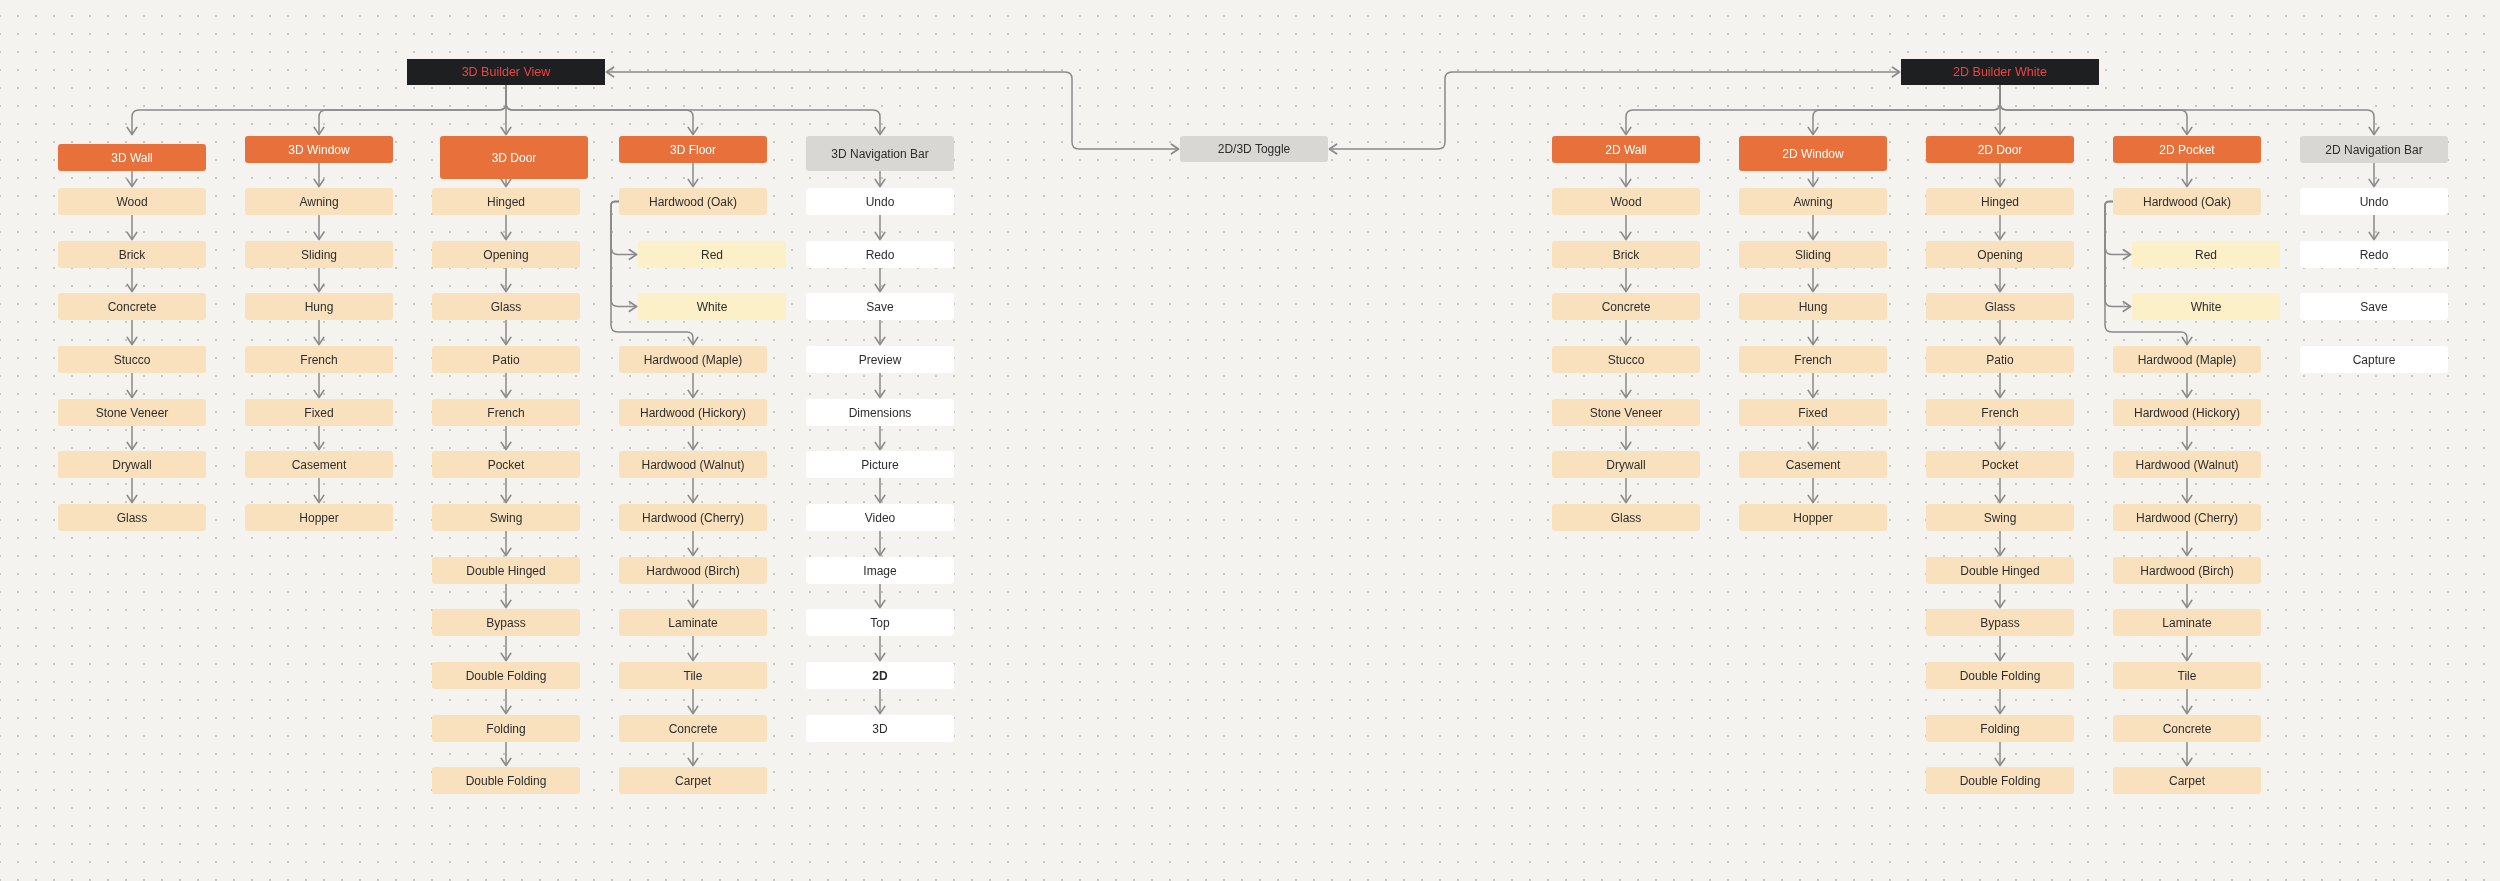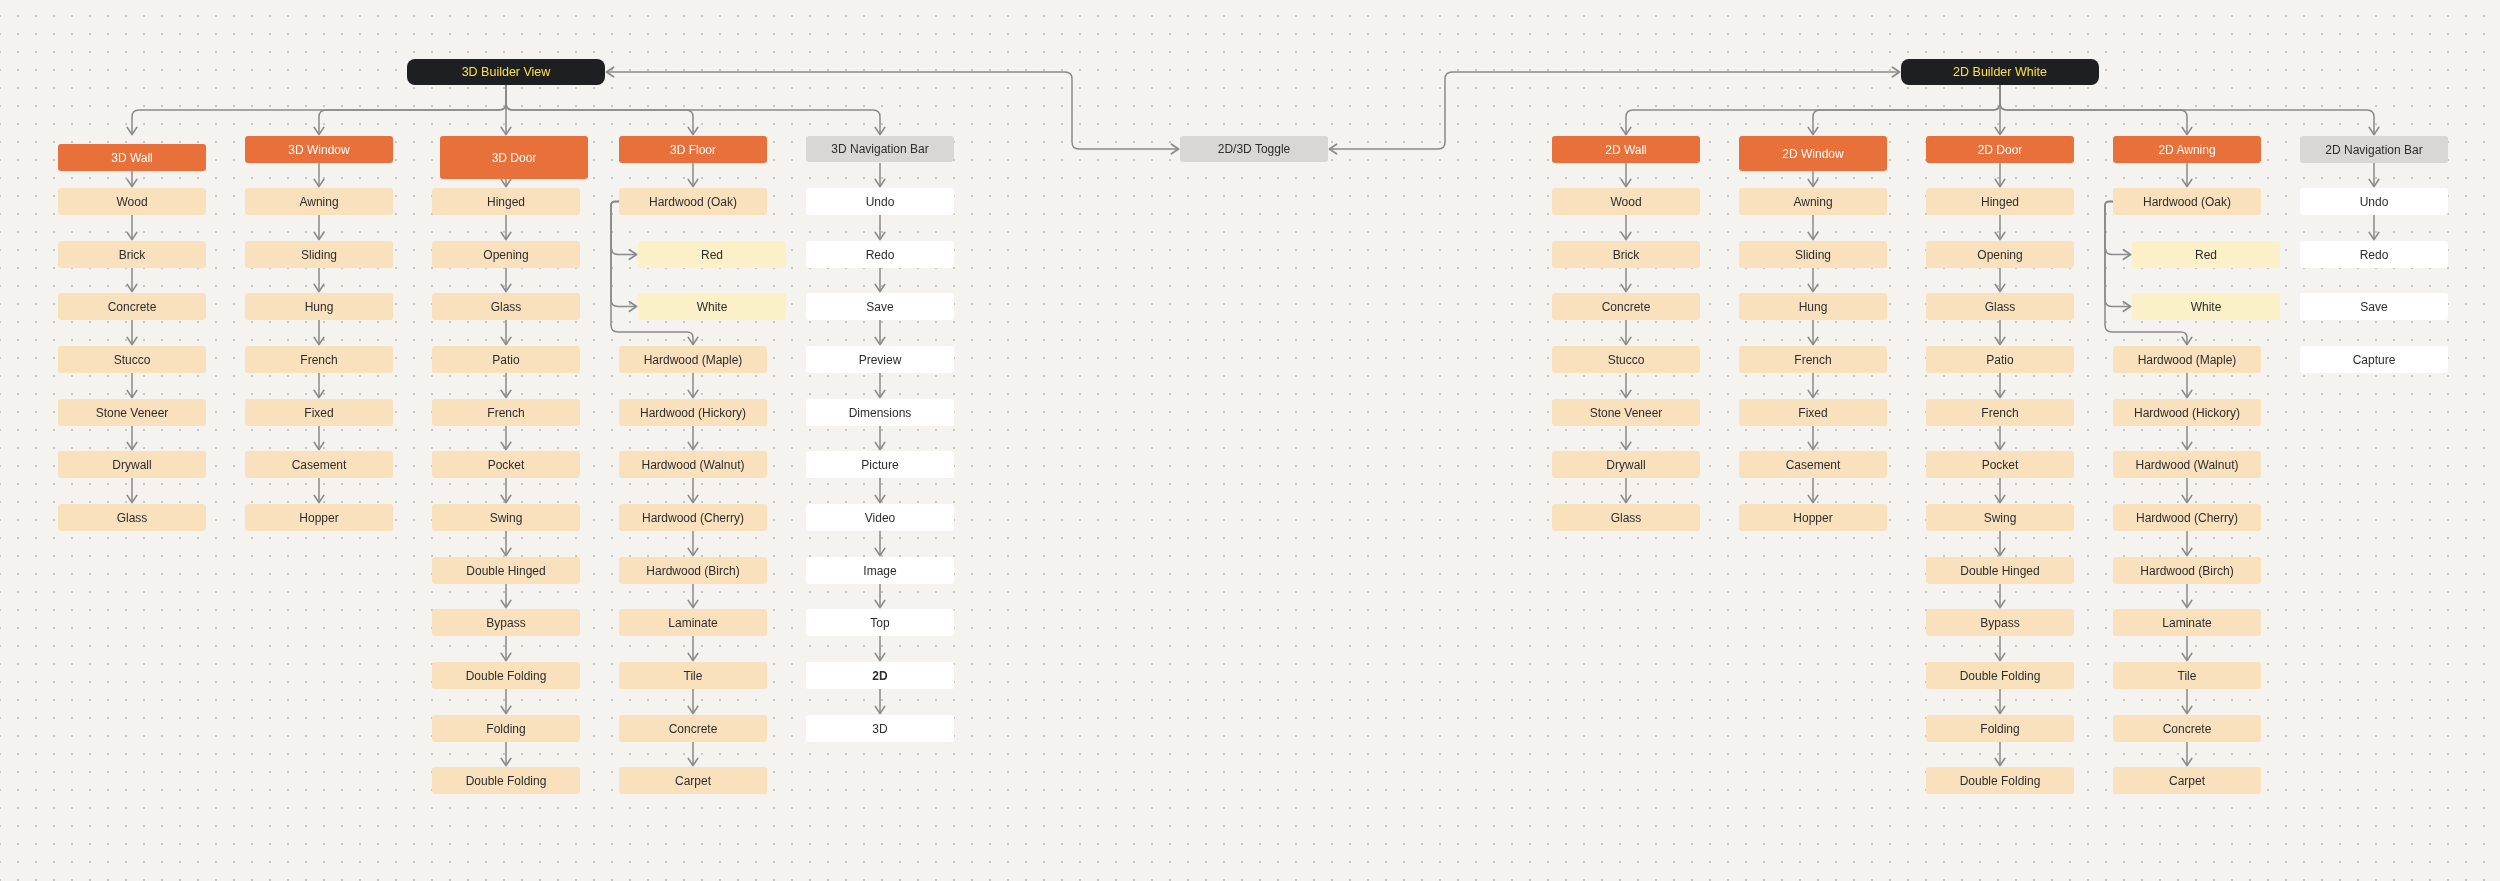--- a/index.html
+++ b/index.html
@@ -17,21 +17,21 @@
   .node{
     position:absolute;
     display:flex;align-items:center;justify-content:center;
     box-sizing:border-box;
     font-size:12px;
     color:#2D2D2D;
     border-radius:3px;
     white-space:nowrap;
     cursor:default;
   }
-  .node.view{background:#1E1F21;color:#fde047;border-radius:8px;font-weight:500;font-size:12.5px;}
+  .node.view{background:#1E1F21;color:#ef4444;border-radius:0;font-weight:500;font-size:12.5px;}
   .node.category{background:#E8713B;color:#FFFFFF;font-weight:500;}
   .node.toolbar{background:#D9D7D4;color:#2D2D2D;font-weight:500;}
   .node.leaf{background:#FAE1BE;}
   .node.variant{background:#FBF0C7;}
   .node.action{background:#FFFFFF;}
 </style>
 </head>
 <body>
 
 <div class="canvas">
@@ -184,21 +184,21 @@
       <div class="node variant" style="left: 638px; top: 293px; width: 148px; height: 27px;">White</div>
       <div class="node leaf" style="left: 619px; top: 346px; width: 148px; height: 27px;">Hardwood (Maple)</div>
       <div class="node leaf" style="left: 619px; top: 399px; width: 148px; height: 27px;">Hardwood (Hickory)</div>
       <div class="node leaf" style="left: 619px; top: 451px; width: 148px; height: 27px;">Hardwood (Walnut)</div>
       <div class="node leaf" style="left: 619px; top: 504px; width: 148px; height: 27px;">Hardwood (Cherry)</div>
       <div class="node leaf" style="left: 619px; top: 557px; width: 148px; height: 27px;">Hardwood (Birch)</div>
       <div class="node leaf" style="left: 619px; top: 609px; width: 148px; height: 27px;">Laminate</div>
       <div class="node leaf" style="left: 619px; top: 662px; width: 148px; height: 27px;">Tile</div>
       <div class="node leaf" style="left: 619px; top: 715px; width: 148px; height: 27px;">Concrete</div>
       <div class="node leaf" style="left: 619px; top: 767px; width: 148px; height: 27px;">Carpet</div>
-      <div class="node toolbar" style="left: 806px; top: 136px; width: 148px; height: 26px;">3D Navigation Bar</div>
+      <div class="node toolbar" style="left: 806px; top: 136px; width: 148px; height: 35px;">3D Navigation Bar</div>
       <div class="node action" style="left: 806px; top: 188px; width: 148px; height: 27px;">Undo</div>
       <div class="node action" style="left: 806px; top: 241px; width: 148px; height: 27px;">Redo</div>
       <div class="node action" style="left: 806px; top: 293px; width: 148px; height: 27px;">Save</div>
       <div class="node action" style="left: 806px; top: 346px; width: 148px; height: 27px;">Preview</div>
       <div class="node action" style="left: 806px; top: 399px; width: 148px; height: 27px;">Dimensions</div>
       <div class="node action" style="left: 806px; top: 451px; width: 148px; height: 27px;">Picture</div>
       <div class="node action" style="left: 806px; top: 504px; width: 148px; height: 27px;">Video</div>
       <div class="node action" style="left: 806px; top: 557px; width: 148px; height: 27px;">Image</div>
       <div class="node action" style="left: 806px; top: 609px; width: 148px; height: 27px;">Top</div>
       <div class="node action" style="left: 806px; top: 662px; width: 148px; height: 27px; font-weight: bold;">2D</div>
@@ -225,21 +225,21 @@
       <div class="node leaf" style="left: 1926px; top: 293px; width: 148px; height: 27px;">Glass</div>
       <div class="node leaf" style="left: 1926px; top: 346px; width: 148px; height: 27px;">Patio</div>
       <div class="node leaf" style="left: 1926px; top: 399px; width: 148px; height: 27px;">French</div>
       <div class="node leaf" style="left: 1926px; top: 451px; width: 148px; height: 27px;">Pocket</div>
       <div class="node leaf" style="left: 1926px; top: 504px; width: 148px; height: 27px;">Swing</div>
       <div class="node leaf" style="left: 1926px; top: 557px; width: 148px; height: 27px;">Double Hinged</div>
       <div class="node leaf" style="left: 1926px; top: 609px; width: 148px; height: 27px;">Bypass</div>
       <div class="node leaf" style="left: 1926px; top: 662px; width: 148px; height: 27px;">Double Folding</div>
       <div class="node leaf" style="left: 1926px; top: 715px; width: 148px; height: 27px;">Folding</div>
       <div class="node leaf" style="left: 1926px; top: 767px; width: 148px; height: 27px;">Double Folding</div>
-      <div class="node category" style="left: 2113px; top: 136px; width: 148px; height: 27px;">2D Awning</div>
+      <div class="node category" style="left: 2113px; top: 136px; width: 148px; height: 27px;">2D Pocket</div>
       <div class="node leaf" style="left: 2113px; top: 188px; width: 148px; height: 27px;">Hardwood (Oak)</div>
       <div class="node variant" style="left: 2132px; top: 241px; width: 148px; height: 27px;">Red</div>
       <div class="node variant" style="left: 2132px; top: 293px; width: 148px; height: 27px;">White</div>
       <div class="node leaf" style="left: 2113px; top: 346px; width: 148px; height: 27px;">Hardwood (Maple)</div>
       <div class="node leaf" style="left: 2113px; top: 399px; width: 148px; height: 27px;">Hardwood (Hickory)</div>
       <div class="node leaf" style="left: 2113px; top: 451px; width: 148px; height: 27px;">Hardwood (Walnut)</div>
       <div class="node leaf" style="left: 2113px; top: 504px; width: 148px; height: 27px;">Hardwood (Cherry)</div>
       <div class="node leaf" style="left: 2113px; top: 557px; width: 148px; height: 27px;">Hardwood (Birch)</div>
       <div class="node leaf" style="left: 2113px; top: 609px; width: 148px; height: 27px;">Laminate</div>
       <div class="node leaf" style="left: 2113px; top: 662px; width: 148px; height: 27px;">Tile</div>

